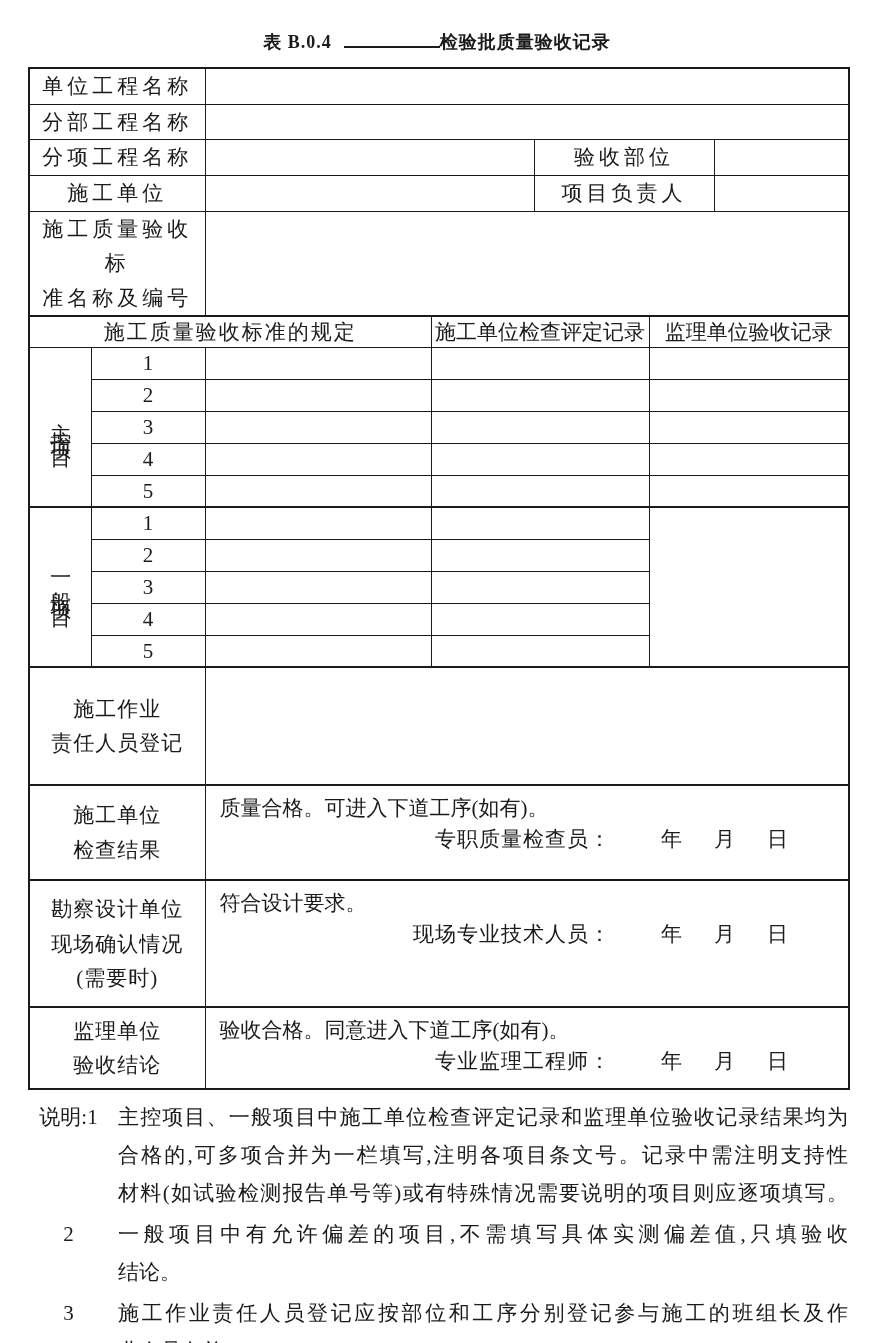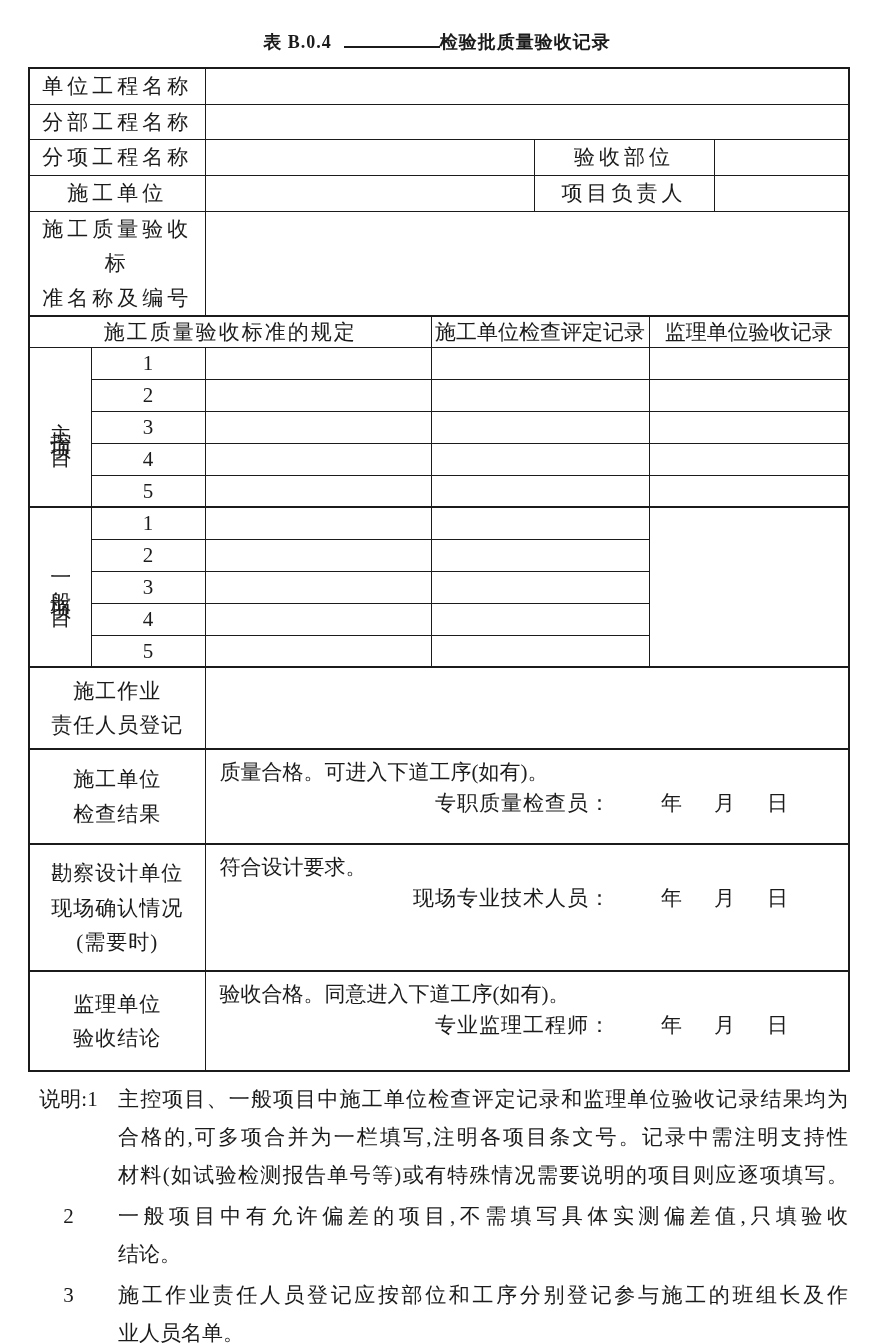--- a/index.html
+++ b/index.html
@@ -94,21 +94,21 @@
     font-size:21px;
     white-space:nowrap;
   }
   .sig .signer{margin-right:50px;letter-spacing:1px;}
   .sig .d{display:inline-block;}
   .sig .d + .d{margin-left:32px;}
 
   
   .r-top1{height:31px}.r-top2{height:32px}.r-top3{height:33px}.r-top4{height:34px}
   .r-std{height:81px}.r-head{height:31px}.r-item{height:32px}
-  .r-b1{height:82px}.r-b2{height:95px}.r-b3{height:127px}.r-b4{height:100px}
+  .r-b1{height:118px}.r-b2{height:95px}.r-b3{height:127px}.r-b4{height:82px}
 
   
   .notes{
     margin:8px 0 0 28px;
     width:820px;
   }
   .note{
     display:flex;
     align-items:flex-start;
     margin-bottom:3px;

